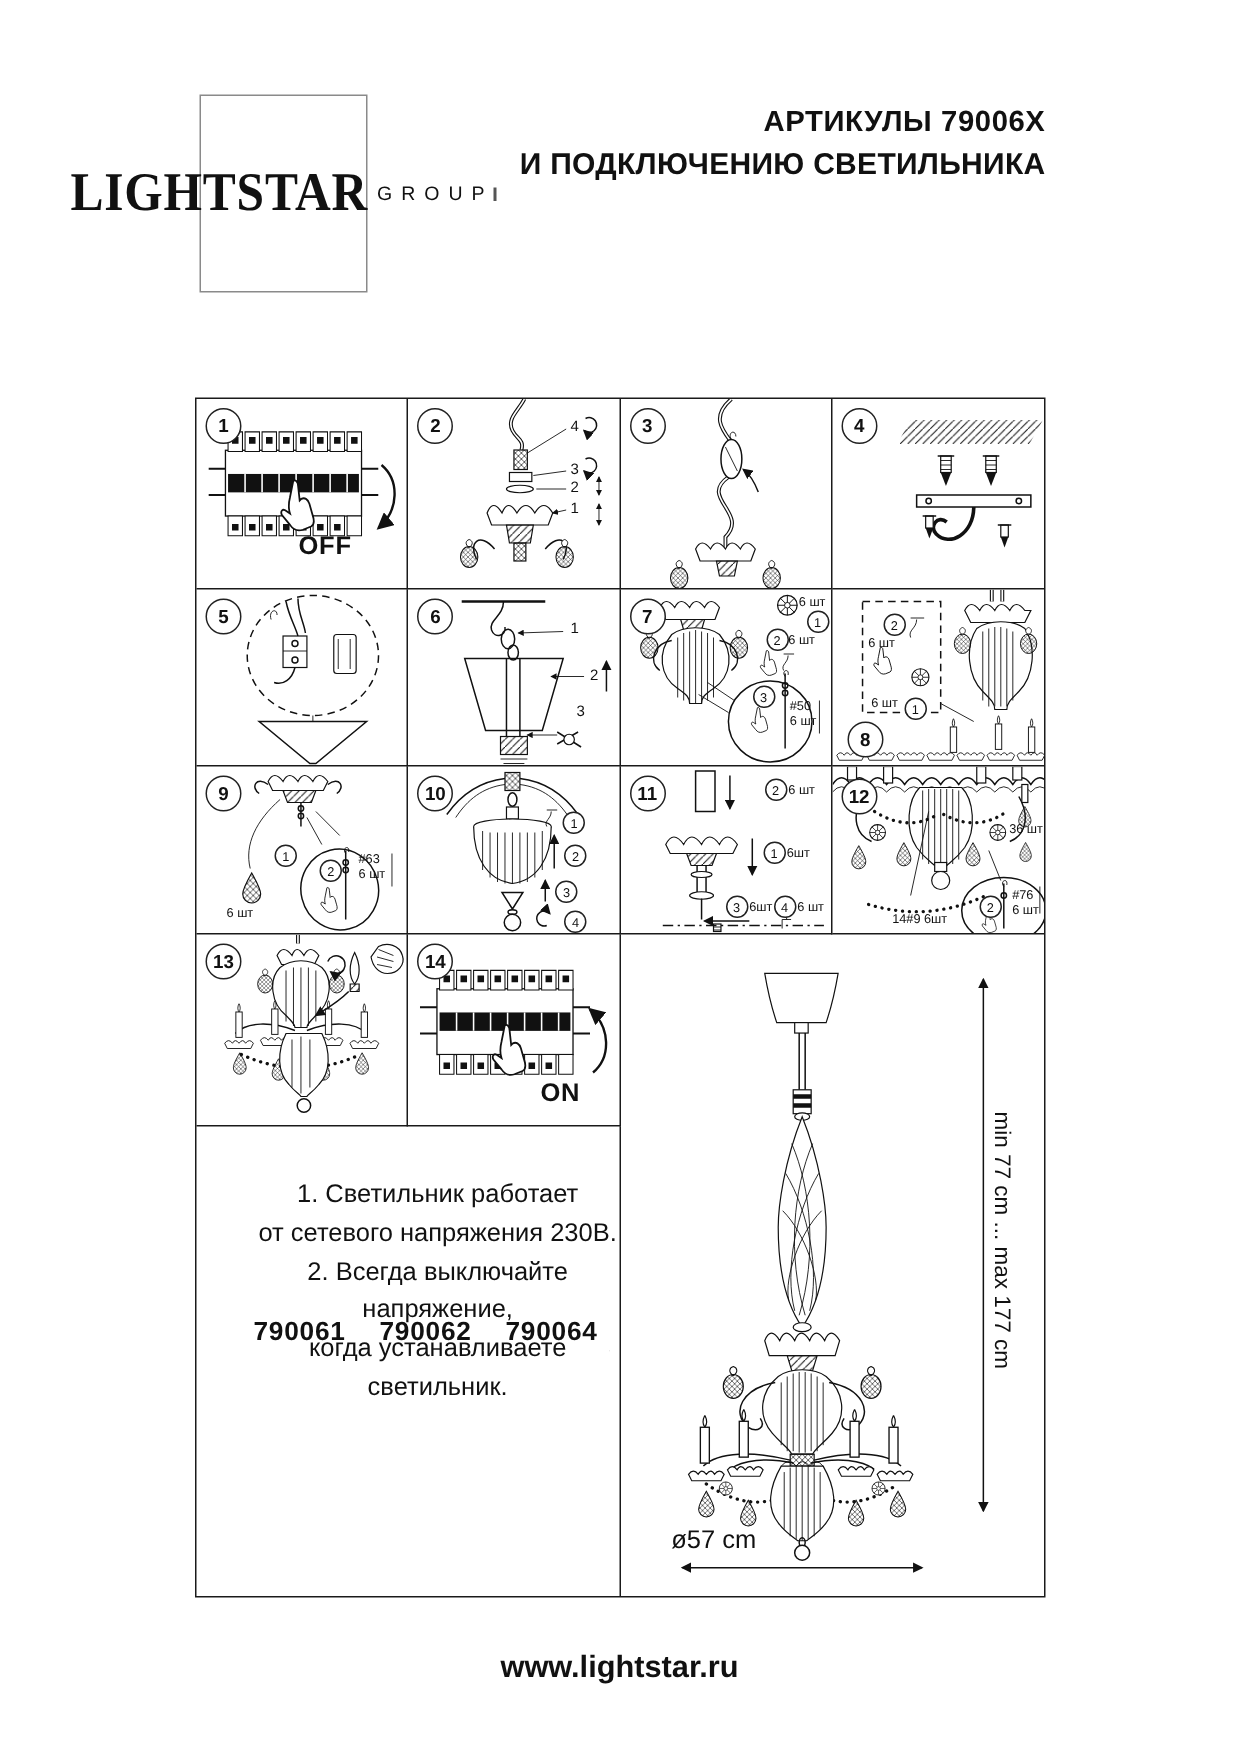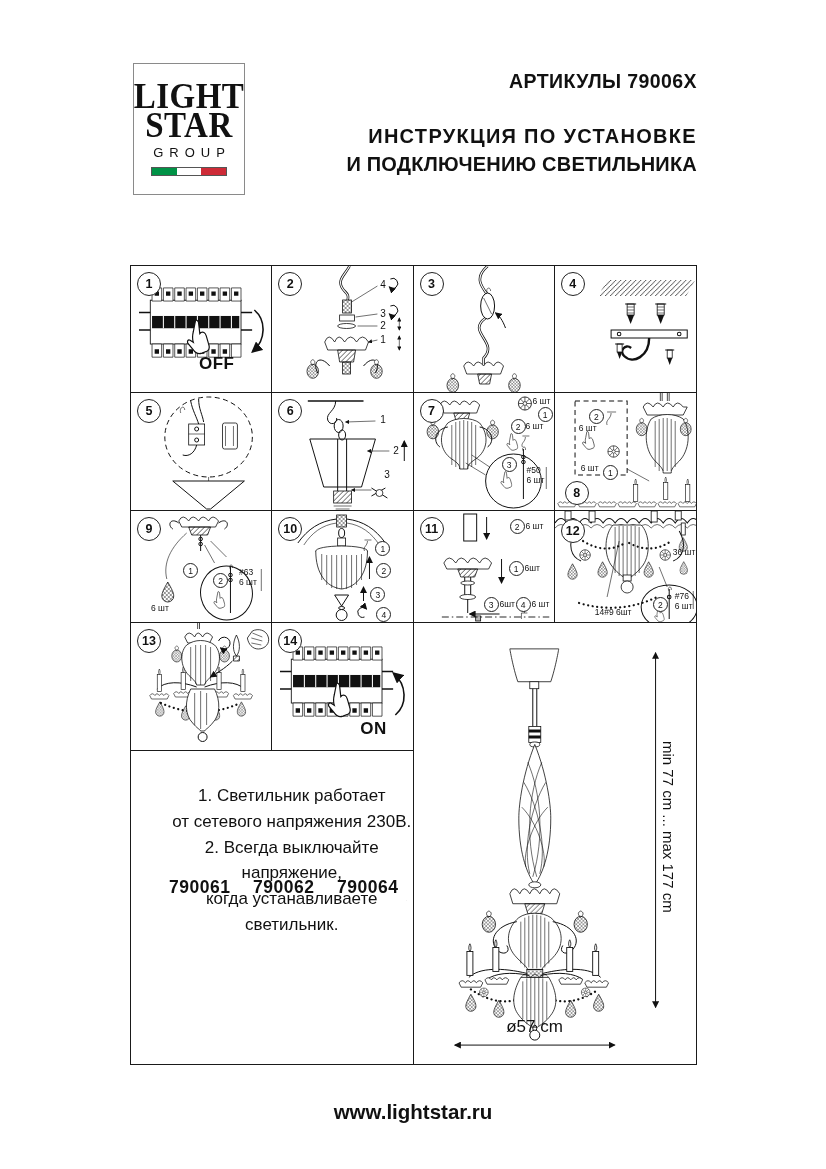--- a/index.html
+++ b/index.html
@@ -1,20 +1,20 @@
 <!DOCTYPE html>
 <html><head>
 <meta charset="utf-8">
 <style>
   html,body{margin:0;padding:0;background:#fff;}
   .sheet{position:relative;width:826px;height:1169px;background:#fff;overflow:hidden;
          font-family:"Liberation Sans",sans-serif;color:#111;}
   
   .logo{position:absolute;left:133px;top:63px;width:110px;height:130px;border:1px solid #8a8a8a;
-        display:flex;flex-direction:column;align-items:center;justify-content:center;background:#fff;}
+        display:flex;flex-direction:row;align-items:center;justify-content:center;background:#fff;}
   .logo-l{font-family:"Liberation Serif",serif;font-weight:bold;font-size:33px;line-height:.85;
           letter-spacing:.5px;transform:scaleY(1.1);}
   .logo-g{font-size:13px;letter-spacing:6px;margin:6px 0 7px;padding-left:6px;}
   .flag{width:76px;height:9px;display:flex;border:1px solid #555;box-sizing:border-box;}
   .flag i{flex:1;display:block;}
   .titles{position:absolute;right:129px;top:66px;text-align:right;}
   .t1{font-size:19.5px;font-weight:bold;letter-spacing:.4px;line-height:1.55;}
   .t3{font-size:20px;font-weight:bold;letter-spacing:1.3px;margin-top:26px;line-height:1.4;}
   .t4{font-size:20px;font-weight:bold;letter-spacing:.2px;line-height:1.4;}
   
@@ -48,21 +48,21 @@
   .dsh{fill:none;stroke:#111;stroke-width:1;stroke-dasharray:5,3.5;}
   .ddot{fill:none;stroke:#111;stroke-width:.9;stroke-dasharray:7,3,1.5,3;}
   
   .info-text{position:absolute;left:40px;top:32px;font-size:17px;line-height:1.52;text-align:center;}
   .art-row{position:absolute;left:38px;top:126px;display:flex;gap:14px;}
   .art-col{width:70px;display:flex;gap:8px;}
   .code{font-size:17.5px;font-weight:bold;letter-spacing:.5px;}
   .qr{width:47px;height:47px;}
   
   .vdim{position:absolute;left:246px;top:118px;writing-mode:vertical-rl;font-size:15px;white-space:nowrap;z-index:3;}
-  .hdim{position:absolute;left:34px;width:174px;top:394px;text-align:center;font-size:17px;z-index:3;}
+  .hdim{position:absolute;left:34px;width:174px;top:394px;text-align:left;font-size:17px;z-index:3;}
   
   .footer{position:absolute;left:0;top:1100px;width:826px;text-align:center;font-size:20.5px;font-weight:bold;}
 </style>
 </head>
 <body>
 
 <svg width="0" height="0" style="position:absolute">
 <defs>
 <marker id="ar" viewBox="0 0 10 10" refX="8.5" refY="5" markerWidth="7" markerHeight="7" orient="auto-start-reverse">
         <path d="M0,0L10,5L0,10z" fill="#111"></path>
@@ -122,21 +122,20 @@
     <div class="logo-l">STAR</div>
     <div class="logo-g">GROUP</div>
     <div class="flag">
       <i style="background:#009246"></i>
         <i style="background:#fff"></i>
         <i style="background:#ce2b37"></i>
     </div>
   </div>
   <div class="titles">
     <div class="t1">АРТИКУЛЫ 79006X</div>
-    <div class="t3">ИНСТРУКЦИЯ ПО УСТАНОВКЕ</div>
     <div class="t4">И ПОДКЛЮЧЕНИЮ СВЕТИЛЬНИКА</div>
   </div>
 
   <div class="grid">
 
     <div class="cell">
       <span class="badge" style="left:6px;top:6px">1</span>
       <svg class="art" viewBox="0 0 141 126" preserveAspectRatio="none">
         <use href="#breaker" x="8" y="20" width="114" height="88"></use>
         <path class="s sw2" d="M124,44c12,10 12,30 -2,42" marker-end="url(#ar)"></path>

